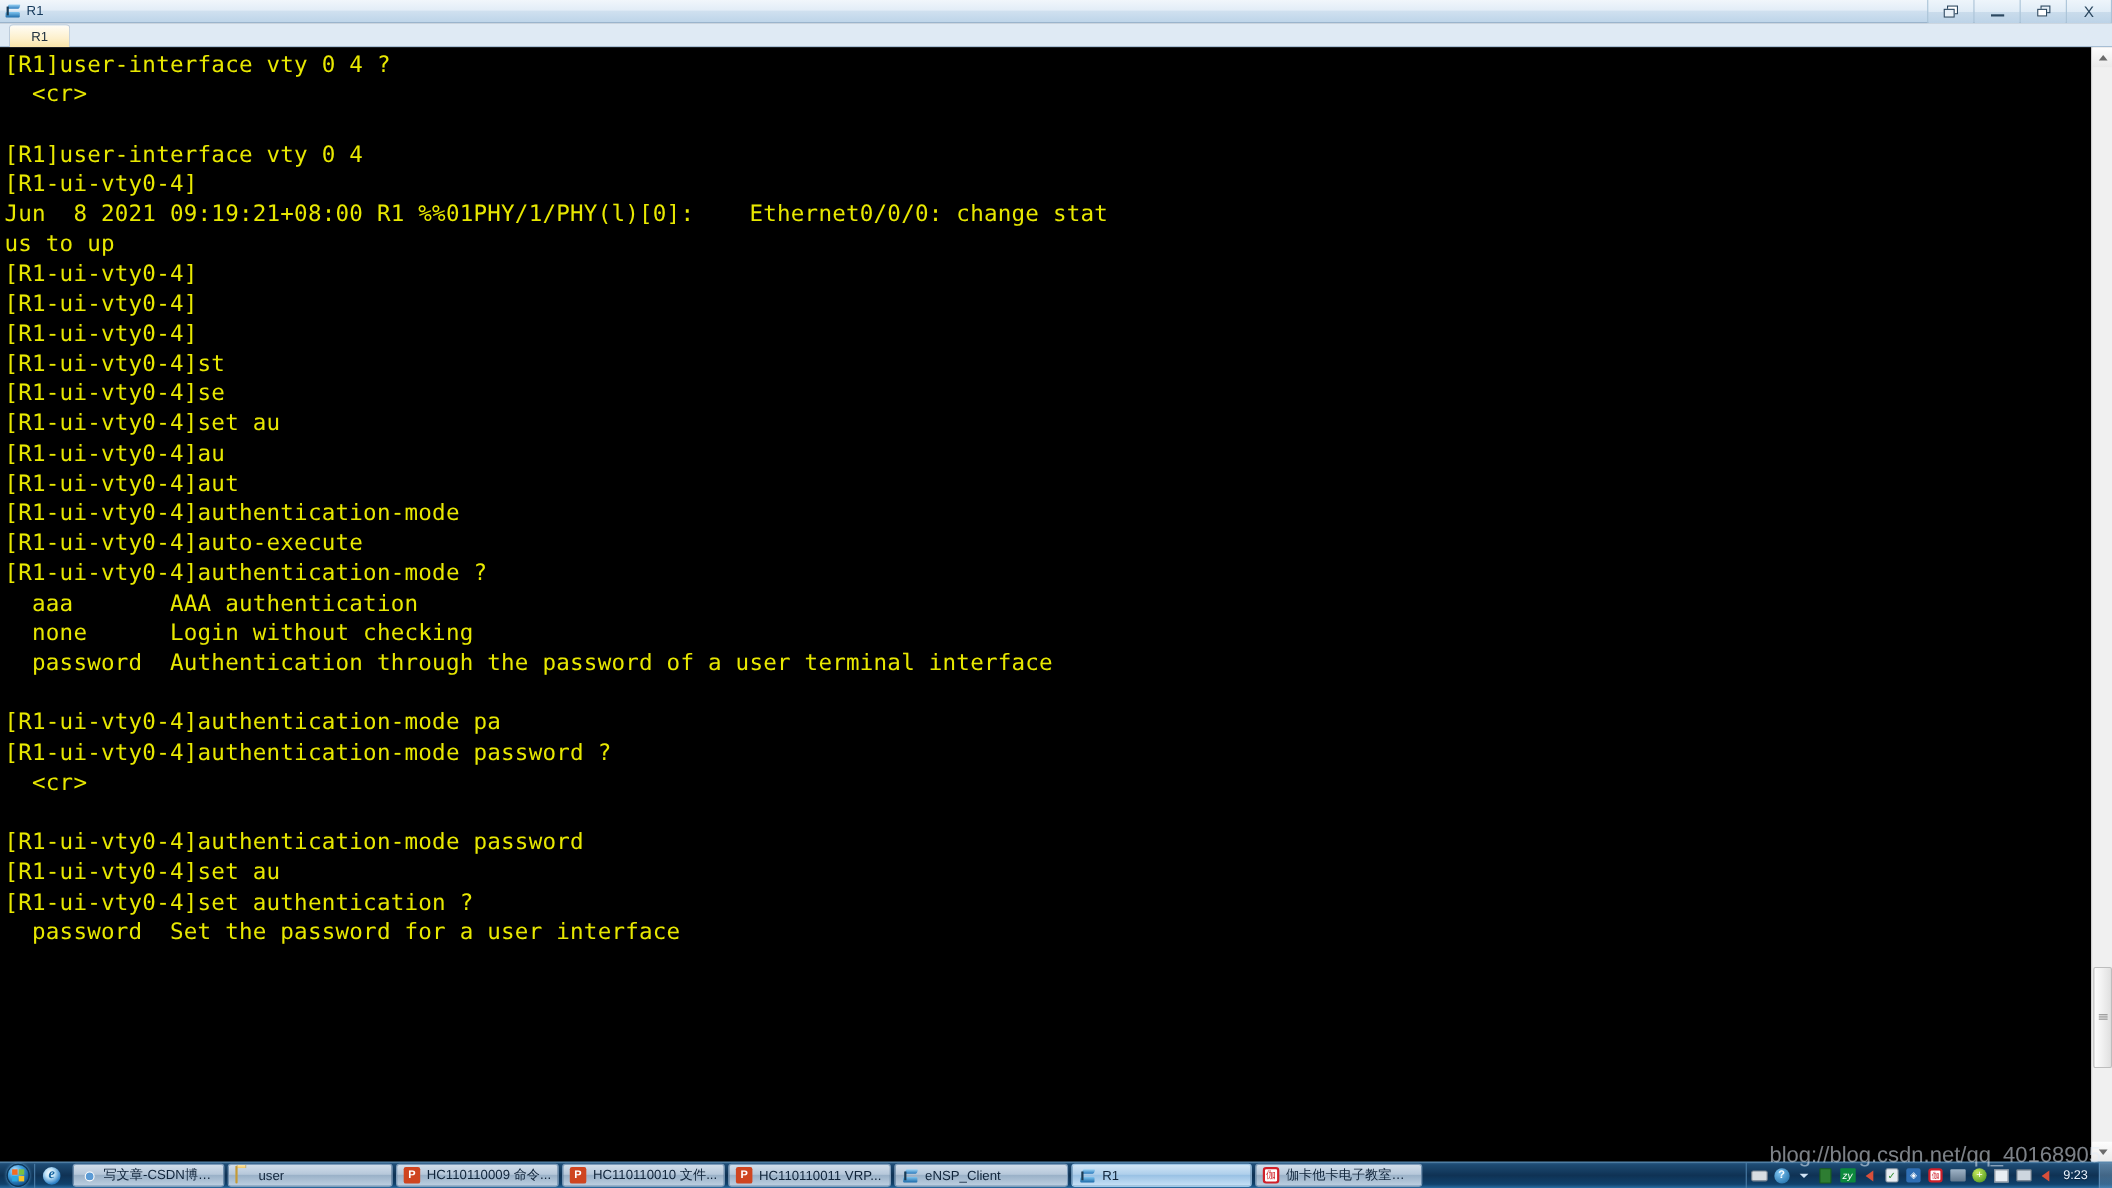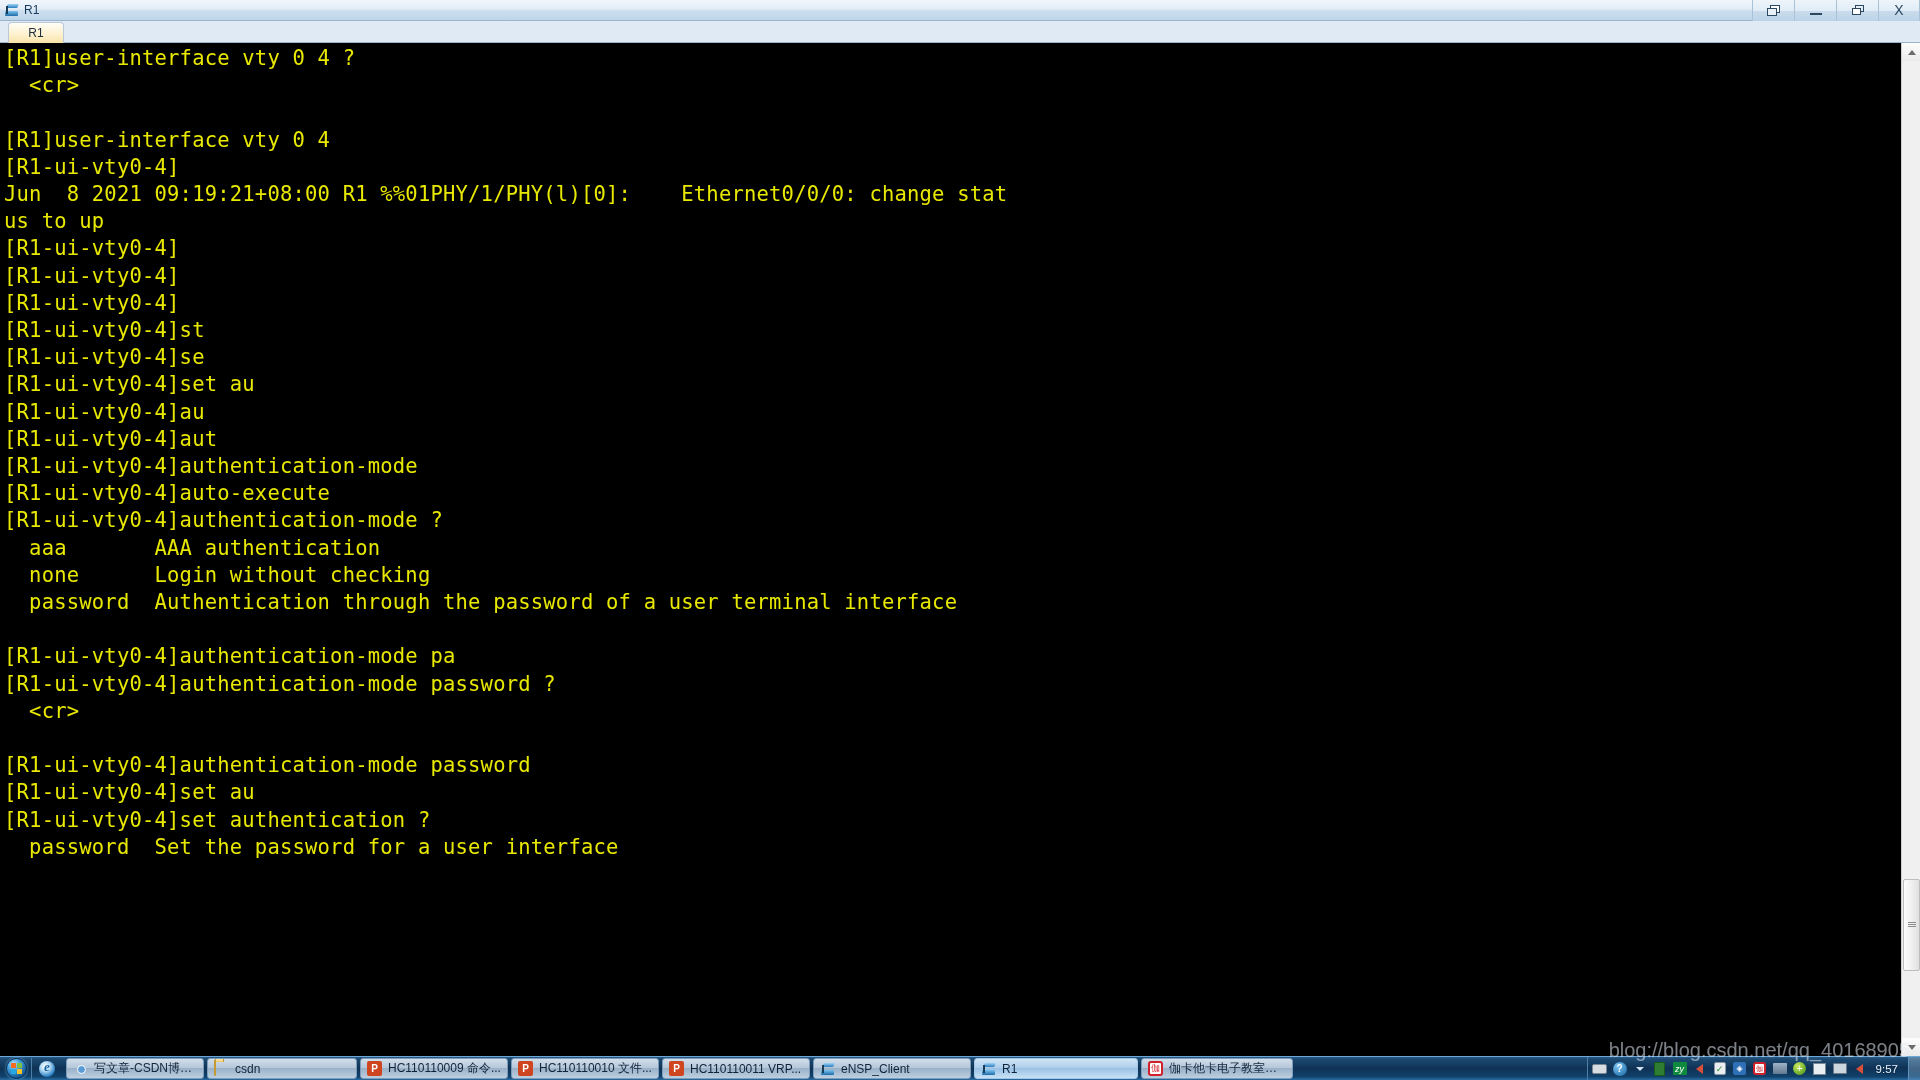--- a/index.html
+++ b/index.html
@@ -357,21 +357,21 @@
 
   <div class="tasks">
 
     <div class="task-btn" style="width:138px">
       <span class="task-ico"><span class="chrome-ico"></span></span>
       <span class="task-label">写文章-CSDN博客 -...</span>
     </div>
 
     <div class="task-btn" style="width:150px">
       <span class="task-ico"><span class="folder-ico" style="margin-top:3px"></span></span>
-      <span class="task-label">csdn</span>
+      <span class="task-label">user</span>
     </div>
 
     <div class="task-btn" style="width:148px">
       <span class="task-ico">
           <span class="ppt-ico">P</span>
         </span>
       <span class="task-label">HC110110009 命令...</span>
     </div>
 
     <div class="task-btn" style="width:148px">
@@ -447,19 +447,19 @@
       </span>
     <span class="tray-ico">
         <span class="tray-win"></span>
       </span>
     <span class="tray-ico">
         <span class="tray-mon"></span>
       </span>
     <span class="tray-ico">
         <span class="tray-spk"></span>
       </span>
-    <span class="tray-clock">9:57</span>
+    <span class="tray-clock">9:23</span>
   </div>
 
   <div class="show-desktop"></div>
 </div>
 
 <div class="watermark">blog://blog.csdn.net/qq_40168905</div>
 
 </body></html>

